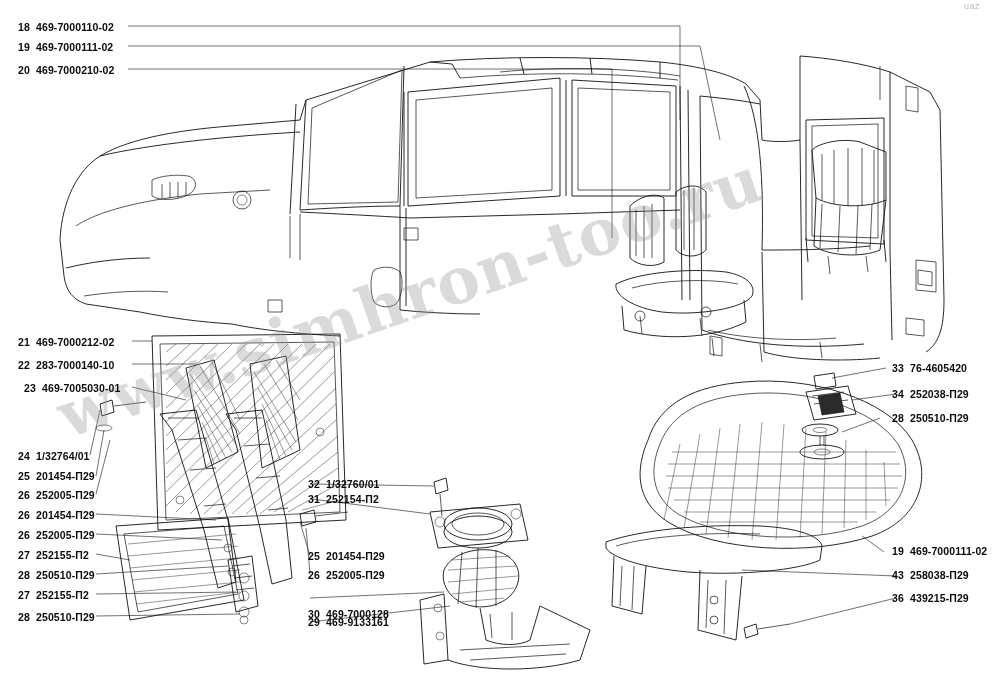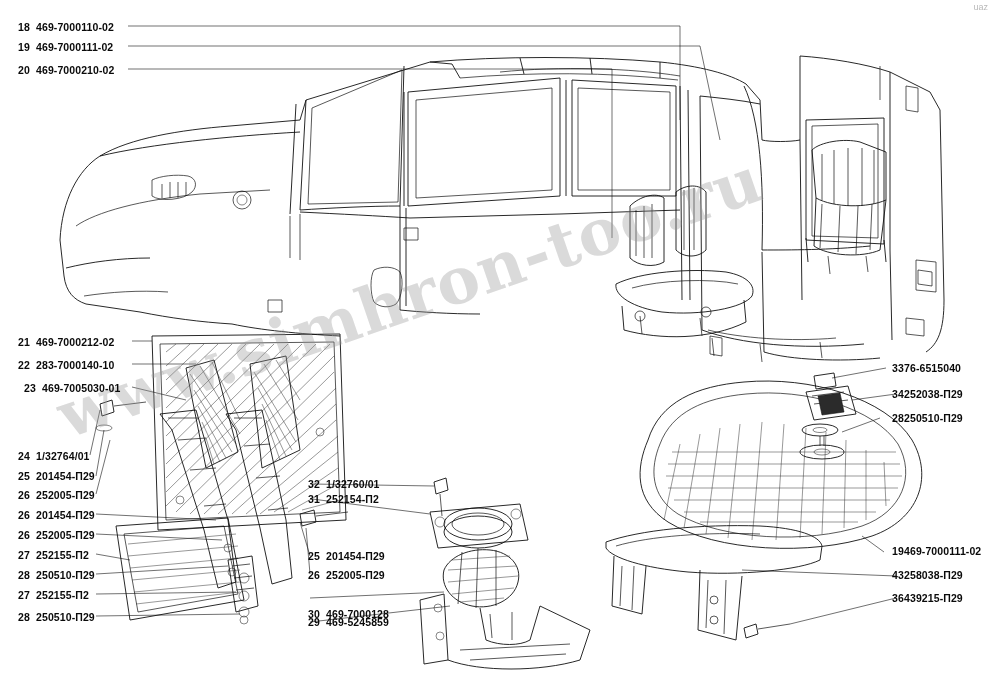--- a/index.html
+++ b/index.html
@@ -17,43 +17,43 @@
     position:absolute;
     font-size:10.5px;
     font-weight:bold;
     color:#0a0a0a;
     white-space:nowrap;
     letter-spacing:0.1px;
   }
   .co .num{display:inline-block;text-align:right;}
   .co .code{display:inline-block;}
   .left .num{width:16px;margin-right:6px;}
-  .right .num{width:16px;margin-right:0;}
+  .right .num{width:16px;margin-right:6px;}
   .watermark{
     position:absolute;
     left:60px;top:230px;
     width:880px;height:330px;
     pointer-events:none;
   }
   .wm-text{
     position:absolute;
     left:0;top:150px;
     transform:rotate(-19deg);
     transform-origin:left center;
     font-family:"DejaVu Serif", serif;
     font-size:64px;
     font-weight:bold;
     color:rgba(150,150,150,0.35);
     white-space:nowrap;
     letter-spacing:1px;
   }
   .corner{
-    position:absolute;right:12px;top:2px;
+    position:absolute;right:20px;top:2px;
     font-size:9px;color:#b9b9b9;
-    font-family:Liberation Sans, sans-serif;
+    font-family:Liberation Mono, monospace;
   }
   svg{display:block;}
   .ln{fill:none;stroke:#111;stroke-width:0.9;}
   .ln2{fill:none;stroke:#111;stroke-width:0.7;}
   .thin{fill:none;stroke:#222;stroke-width:0.55;}
   .lead{fill:none;stroke:#111;stroke-width:0.6;}
   .hatch{fill:none;stroke:#333;stroke-width:0.5;}
   .dark{fill:#2b2b2b;stroke:#111;stroke-width:0.6;}
 </style>
 </head>
@@ -362,32 +362,32 @@
     <div class="co left" style="left:304px;top:550px;">
       <span class="num">25</span><span class="code">201454-П29</span>
     </div>
     <div class="co left" style="left:304px;top:569px;">
       <span class="num">26</span><span class="code">252005-П29</span>
     </div>
     <div class="co left" style="left:304px;top:592px;margin-top:16px;">
       <span class="num">30</span><span class="code">469-7000128</span>
     </div>
     <div class="co left" style="left:304px;top:616px;">
-      <span class="num">29</span><span class="code">469-5245859</span>
+      <span class="num">29</span><span class="code">469-9133161</span>
     </div>
 
     <div class="co left" style="left:304px;top:478px;">
       <span class="num">32</span><span class="code">1/32760/01</span>
     </div>
     <div class="co left" style="left:304px;top:493px;">
       <span class="num">31</span><span class="code">252154-П2</span>
     </div>
 
     <div class="co right" style="left:888px;top:362px;">
-      <span class="num">33</span><span class="code">76-6515040</span>
+      <span class="num">33</span><span class="code">76-4605420</span>
     </div>
     <div class="co right" style="left:888px;top:388px;">
       <span class="num">34</span><span class="code">252038-П29</span>
     </div>
     <div class="co right" style="left:888px;top:412px;">
       <span class="num">28</span><span class="code">250510-П29</span>
     </div>
     <div class="co right" style="left:888px;top:545px;">
       <span class="num">19</span><span class="code">469-7000111-02</span>
     </div>

